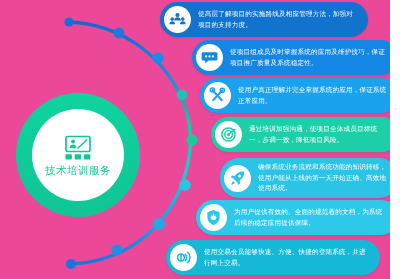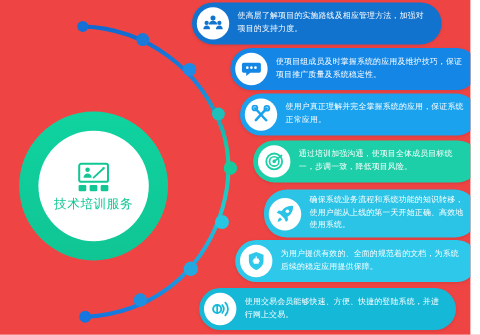--- a/index.html
+++ b/index.html
@@ -1,21 +1,21 @@
 <!DOCTYPE html>
 <html><head>
 <meta charset="utf-8">
 <style>
   html,body{margin:0;padding:0;}
   body{
     width:400px;height:279px;overflow:hidden;
     background:#ffffff;
     font-family:"Liberation Sans","DejaVu Sans",sans-serif;
   }
-  #stage{position:relative;width:392px;height:279px;overflow:hidden;background:#ef4444;}
+  #stage{position:relative;width:356px;height:279px;overflow:hidden;background:#ec4899;padding-left:34px;}
 
   
   .hub{
     position:absolute;
     left:16px;top:93px;
     width:124px;height:124px;
     border-radius:50%;
     background:#12cc9a;
     background:linear-gradient(180deg,#0fd3a0 0%,#10c594 100%);
     display:flex;align-items:center;justify-content:center;

